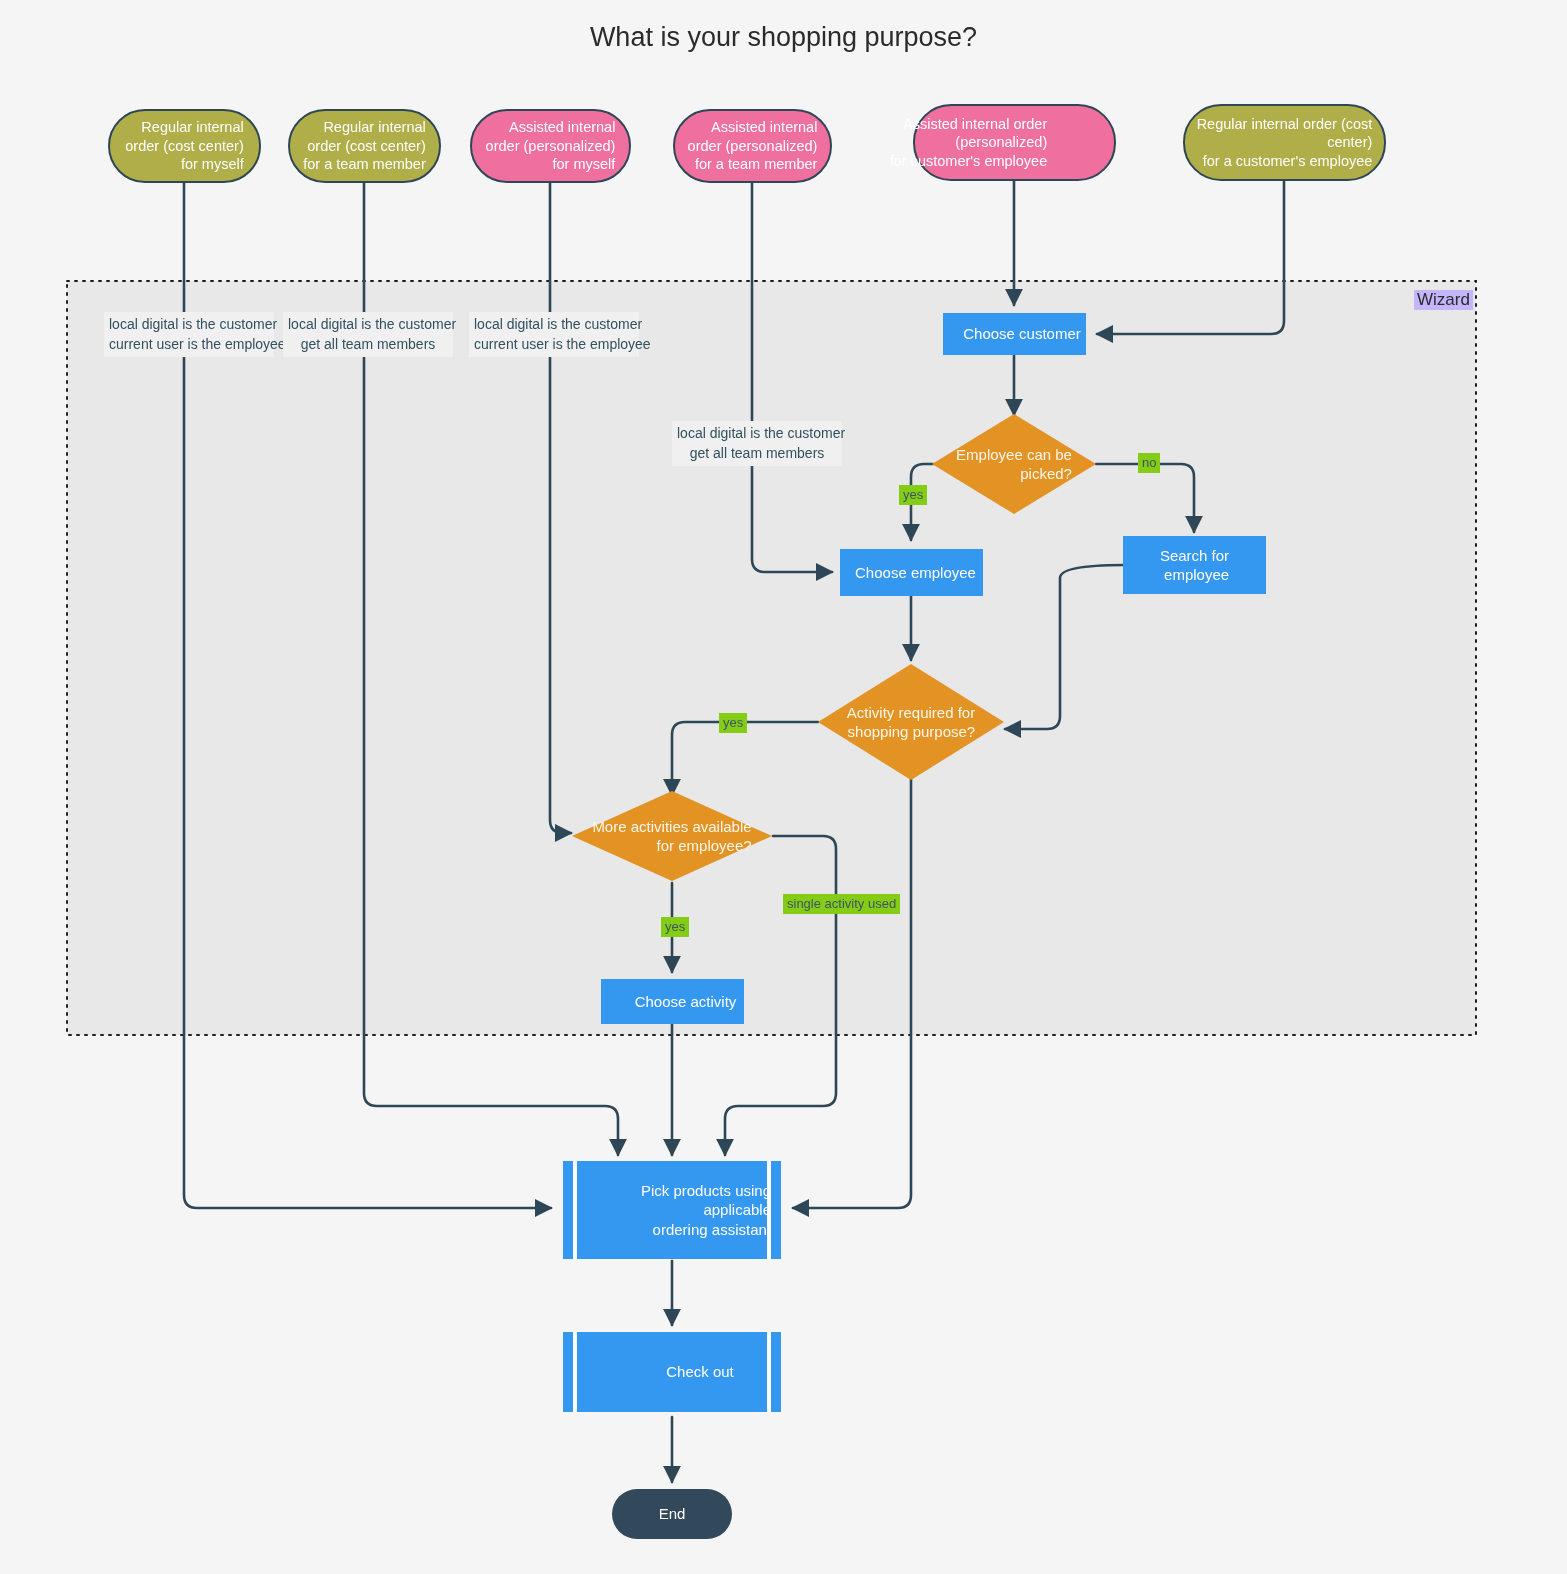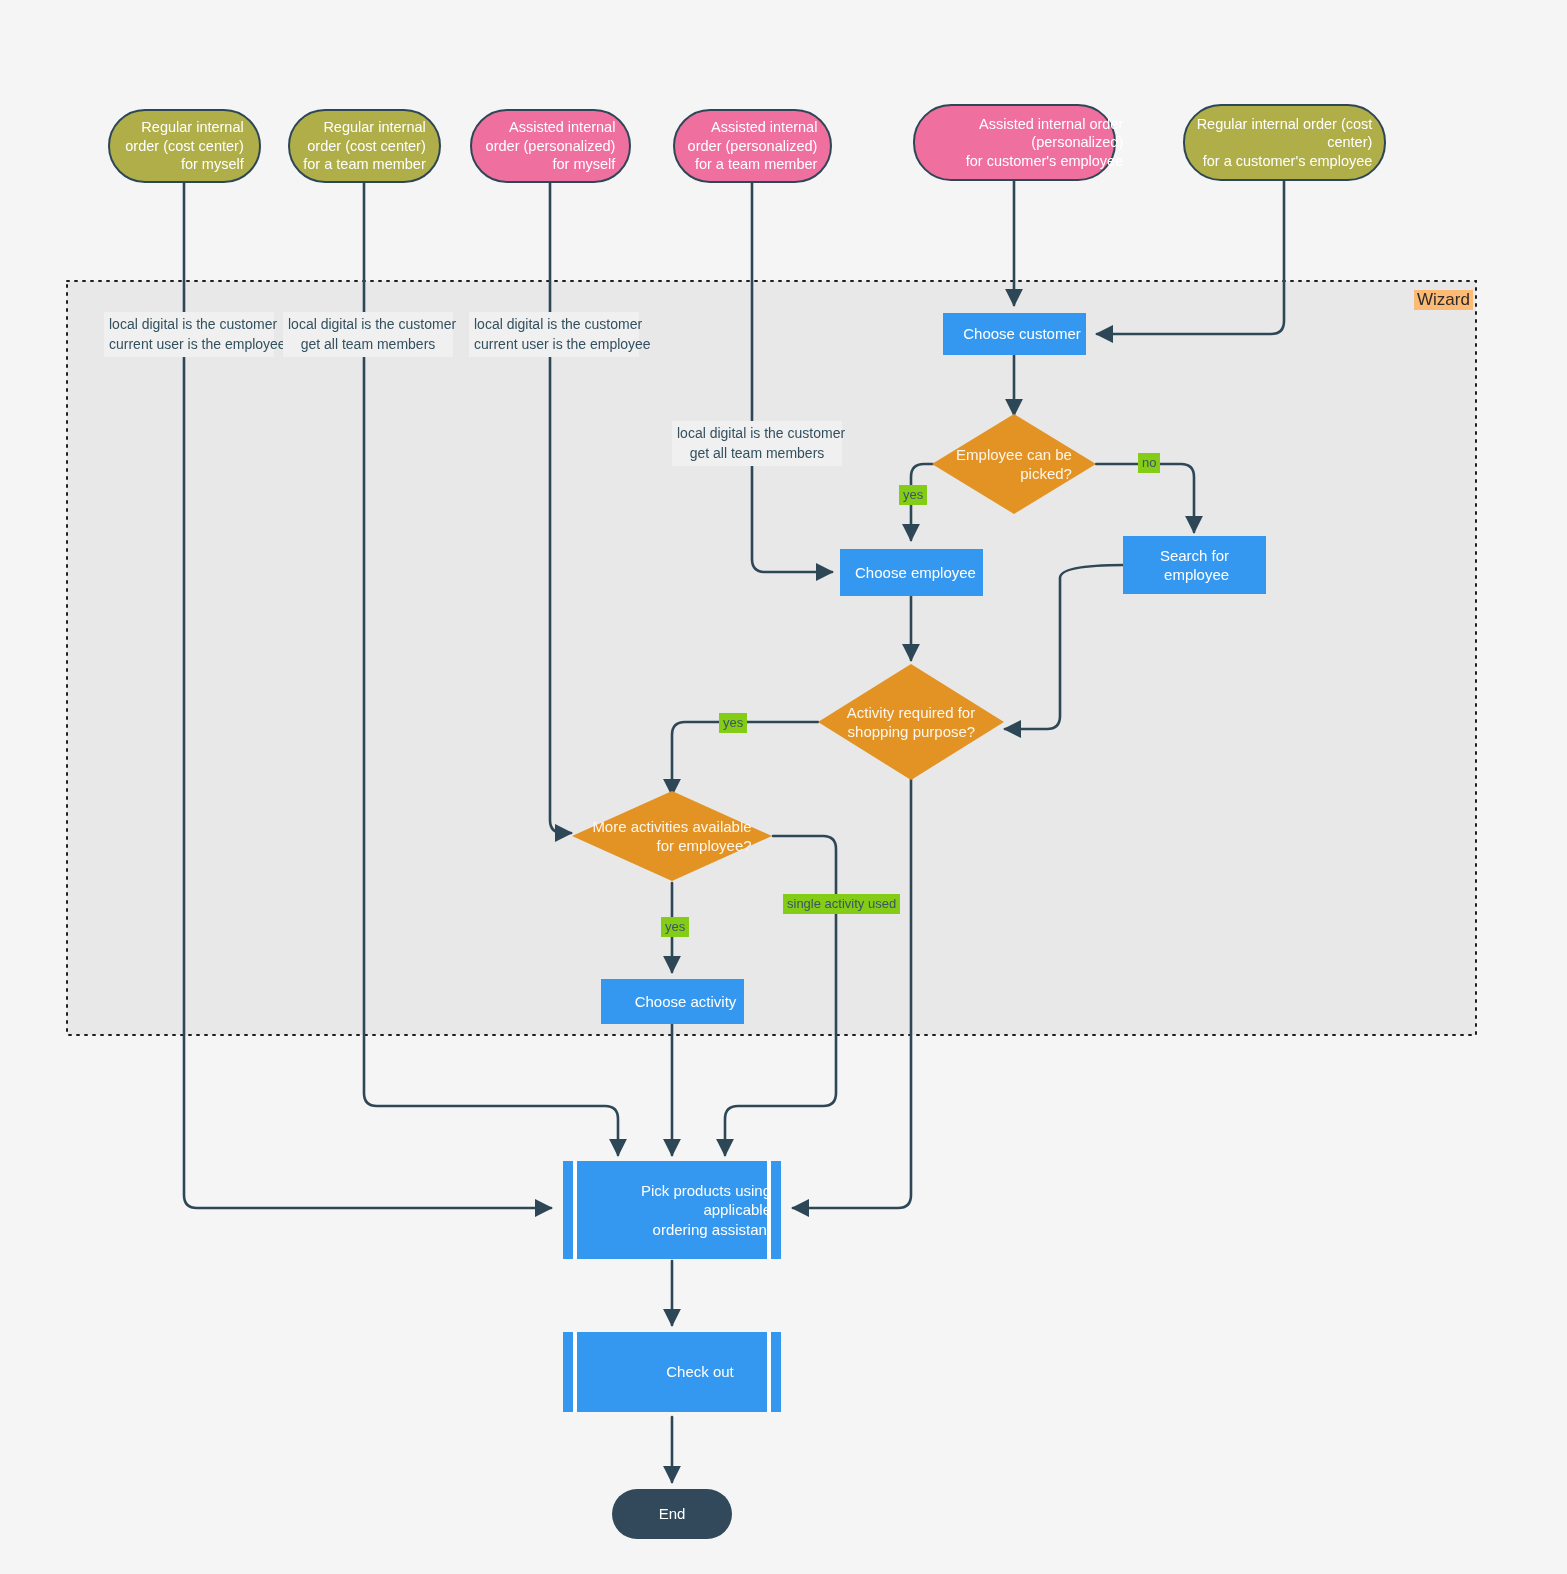--- a/index.html
+++ b/index.html
@@ -63,30 +63,31 @@
     width: 1567px;
     text-align: center;
     font-size: 27px;
     color: #2b2b2b;
     font-weight: 400;
   }
   .wizard-label {
     position: absolute;
     font-size: 17px;
     color: #2b2b2b;
-    background: #fdba74;
+    background: #c4b5fd;
     padding: 0 3px;
   }
   .white-txt { color: #ffffff; }
 </style>
 </head>
 <body>
 
 <div id="diagram">
 
+  <div class="title">What is your shopping purpose?</div>
 
   <svg class="layer" viewBox="0 0 1567 1574">
     <defs>
       <marker id="arrow" viewBox="0 0 10 10" refX="9" refY="5" markerWidth="7" markerHeight="7" orient="auto-start-reverse">
         <path d="M 0 0 L 10 5 L 0 10 z" fill="#2e4756"></path>
       </marker>
     </defs>
 
     <rect x="67" y="281" width="1409" height="754" fill="#e8e8e8" stroke="#1f1f1f" stroke-width="2" stroke-dasharray="2 6" stroke-linecap="round"></rect>
 
@@ -167,21 +168,21 @@
 for myself</div>
   <div class="node-text white-txt" style="left:289px; top:110px; width:151px; height:72px; font-size:14.5px; white-space:pre-line;">Regular internal
 order (cost center)
 for a team member</div>
   <div class="node-text white-txt" style="left:471px; top:110px; width:159px; height:72px; font-size:14.5px; white-space:pre-line;">Assisted internal
 order (personalized)
 for myself</div>
   <div class="node-text white-txt" style="left:674px; top:110px; width:157px; height:72px; font-size:14.5px; white-space:pre-line;">Assisted internal
 order (personalized)
 for a team member</div>
-  <div class="node-text white-txt" style="left:944px; top:105px; width:201px; height:75px; font-size:14.5px; white-space:pre-line;">Assisted internal order
+  <div class="node-text white-txt" style="left:868px; top:105px; width:201px; height:75px; font-size:14.5px; white-space:pre-line;">Assisted internal order
 (personalized)
 for customer's employee</div>
   <div class="node-text white-txt" style="left:1184px; top:105px; width:201px; height:75px; font-size:14.5px; white-space:pre-line;">Regular internal order (cost
 center)
 for a customer's employee</div>
 
   <div class="node-text white-txt" style="left:943px; top:313px; width:158px; height:42px; font-size:15px; white-space:pre-line;border-radius:13px;">Choose customer</div>
   <div class="node-text white-txt" style="left:840px; top:549px; width:151px; height:47px; font-size:15px; white-space:pre-line;">Choose employee</div>
   <div class="node-text white-txt" style="left:1123px; top:536px; width:143px; height:58px; font-size:15px; white-space:pre-line;">Search for
 employee</div>

